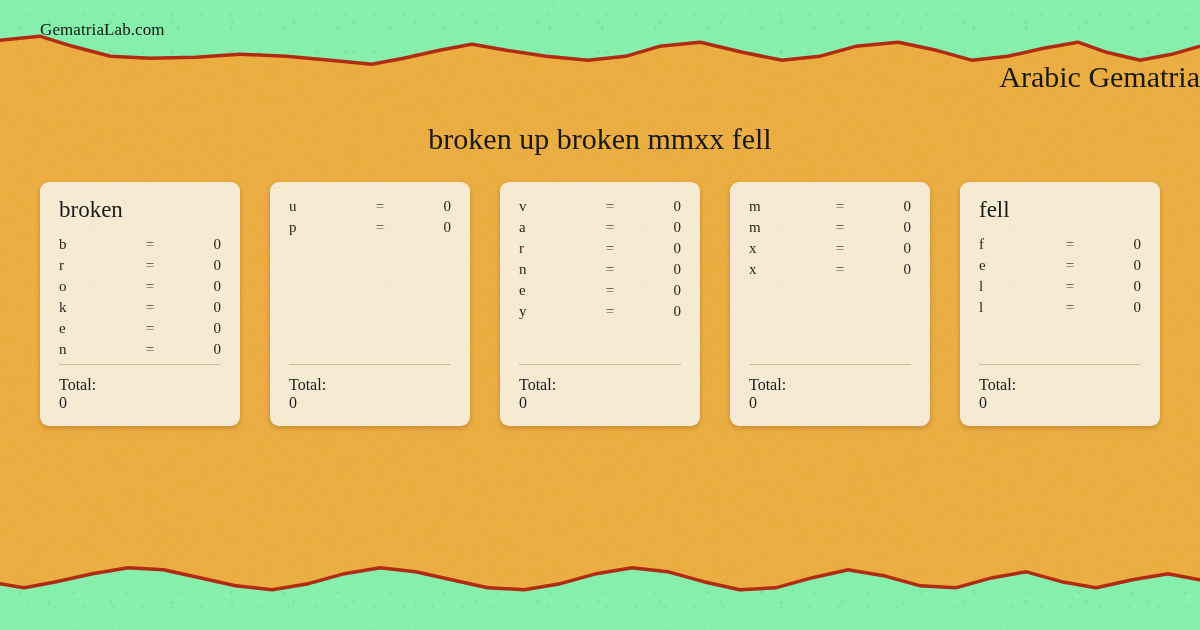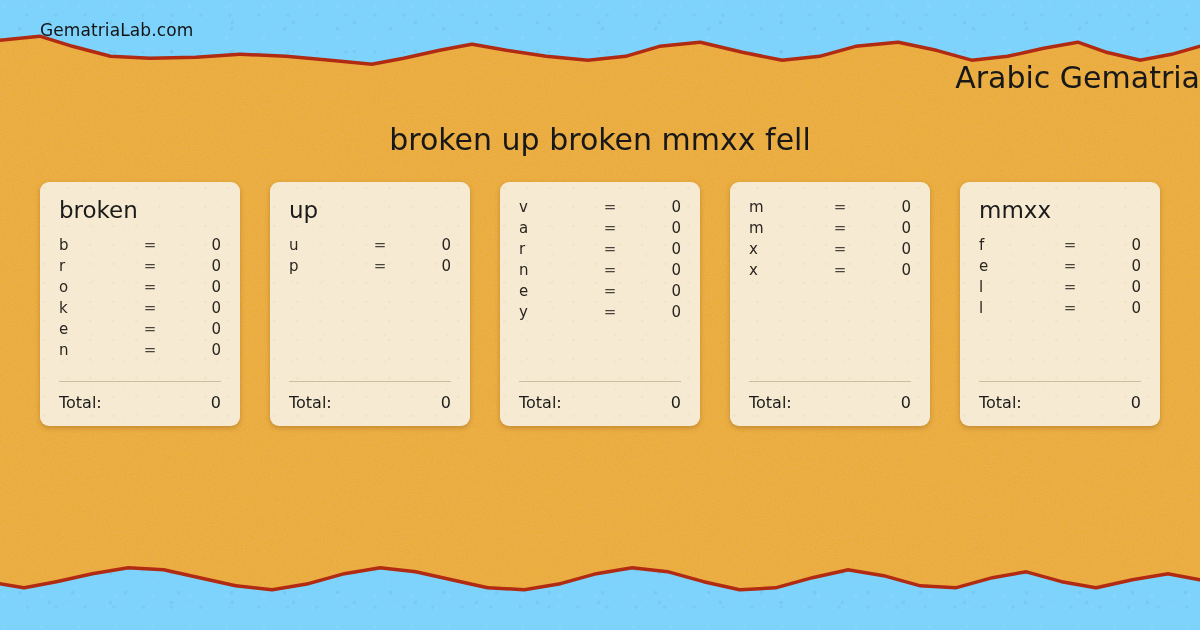--- a/index.html
+++ b/index.html
@@ -10,22 +10,23 @@
     width: 1200px;
     height: 630px;
     overflow: hidden;
     font-family: "DejaVu Sans", sans-serif;
   }
 
   #poster {
     position: relative;
     width: 1200px;
     height: 630px;
-    background: #7dd3fc;
+    background: #86efac;
     overflow: hidden;
+    font-family: Liberation Serif, serif;
   }
 
   
   .grain {
     position: absolute;
     inset: 0;
     pointer-events: none;
     opacity: .30;
     background-image:
       radial-gradient(circle at 13% 22%, rgba(255,255,255,.22) 0 1.5px, transparent 2px),
@@ -160,20 +161,21 @@
     height: 1px;
     background: #cdbf9f;
     margin: 0 0 11px 0;
   }
 
   .total-row {
     display: flex;
     align-items: flex-start;
     font-size: 16px;
     color: #1b1b1b;
+    flex-direction: column;
   }
   .total-row .t-label { flex: 0 0 auto; }
   .total-row .t-val { flex: 1 1 auto; text-align: right; }
 </style>
 </head>
 <body>
 
 <div id="poster">
 
   <div class="grain"></div>
@@ -253,21 +255,20 @@
             <span class="l-val">0</span>
           </div>
         </div>
         <div class="divider"></div>
         <div class="total-row">
           <span class="t-label">Total:</span>
           <span class="t-val">0</span>
         </div>
       </div>
       <div class="card">
-        <div class="card-title">up</div>
         <div class="letters">
           <div class="letter-row">
             <span class="l-char">u</span>
             <span class="l-eq">=</span>
             <span class="l-val">0</span>
           </div>
           <div class="letter-row">
             <span class="l-char">p</span>
             <span class="l-eq">=</span>
             <span class="l-val">0</span>
@@ -341,21 +342,21 @@
             <span class="l-val">0</span>
           </div>
         </div>
         <div class="divider"></div>
         <div class="total-row">
           <span class="t-label">Total:</span>
           <span class="t-val">0</span>
         </div>
       </div>
       <div class="card">
-        <div class="card-title">mmxx</div>
+        <div class="card-title">fell</div>
         <div class="letters">
           <div class="letter-row">
             <span class="l-char">f</span>
             <span class="l-eq">=</span>
             <span class="l-val">0</span>
           </div>
           <div class="letter-row">
             <span class="l-char">e</span>
             <span class="l-eq">=</span>
             <span class="l-val">0</span>

